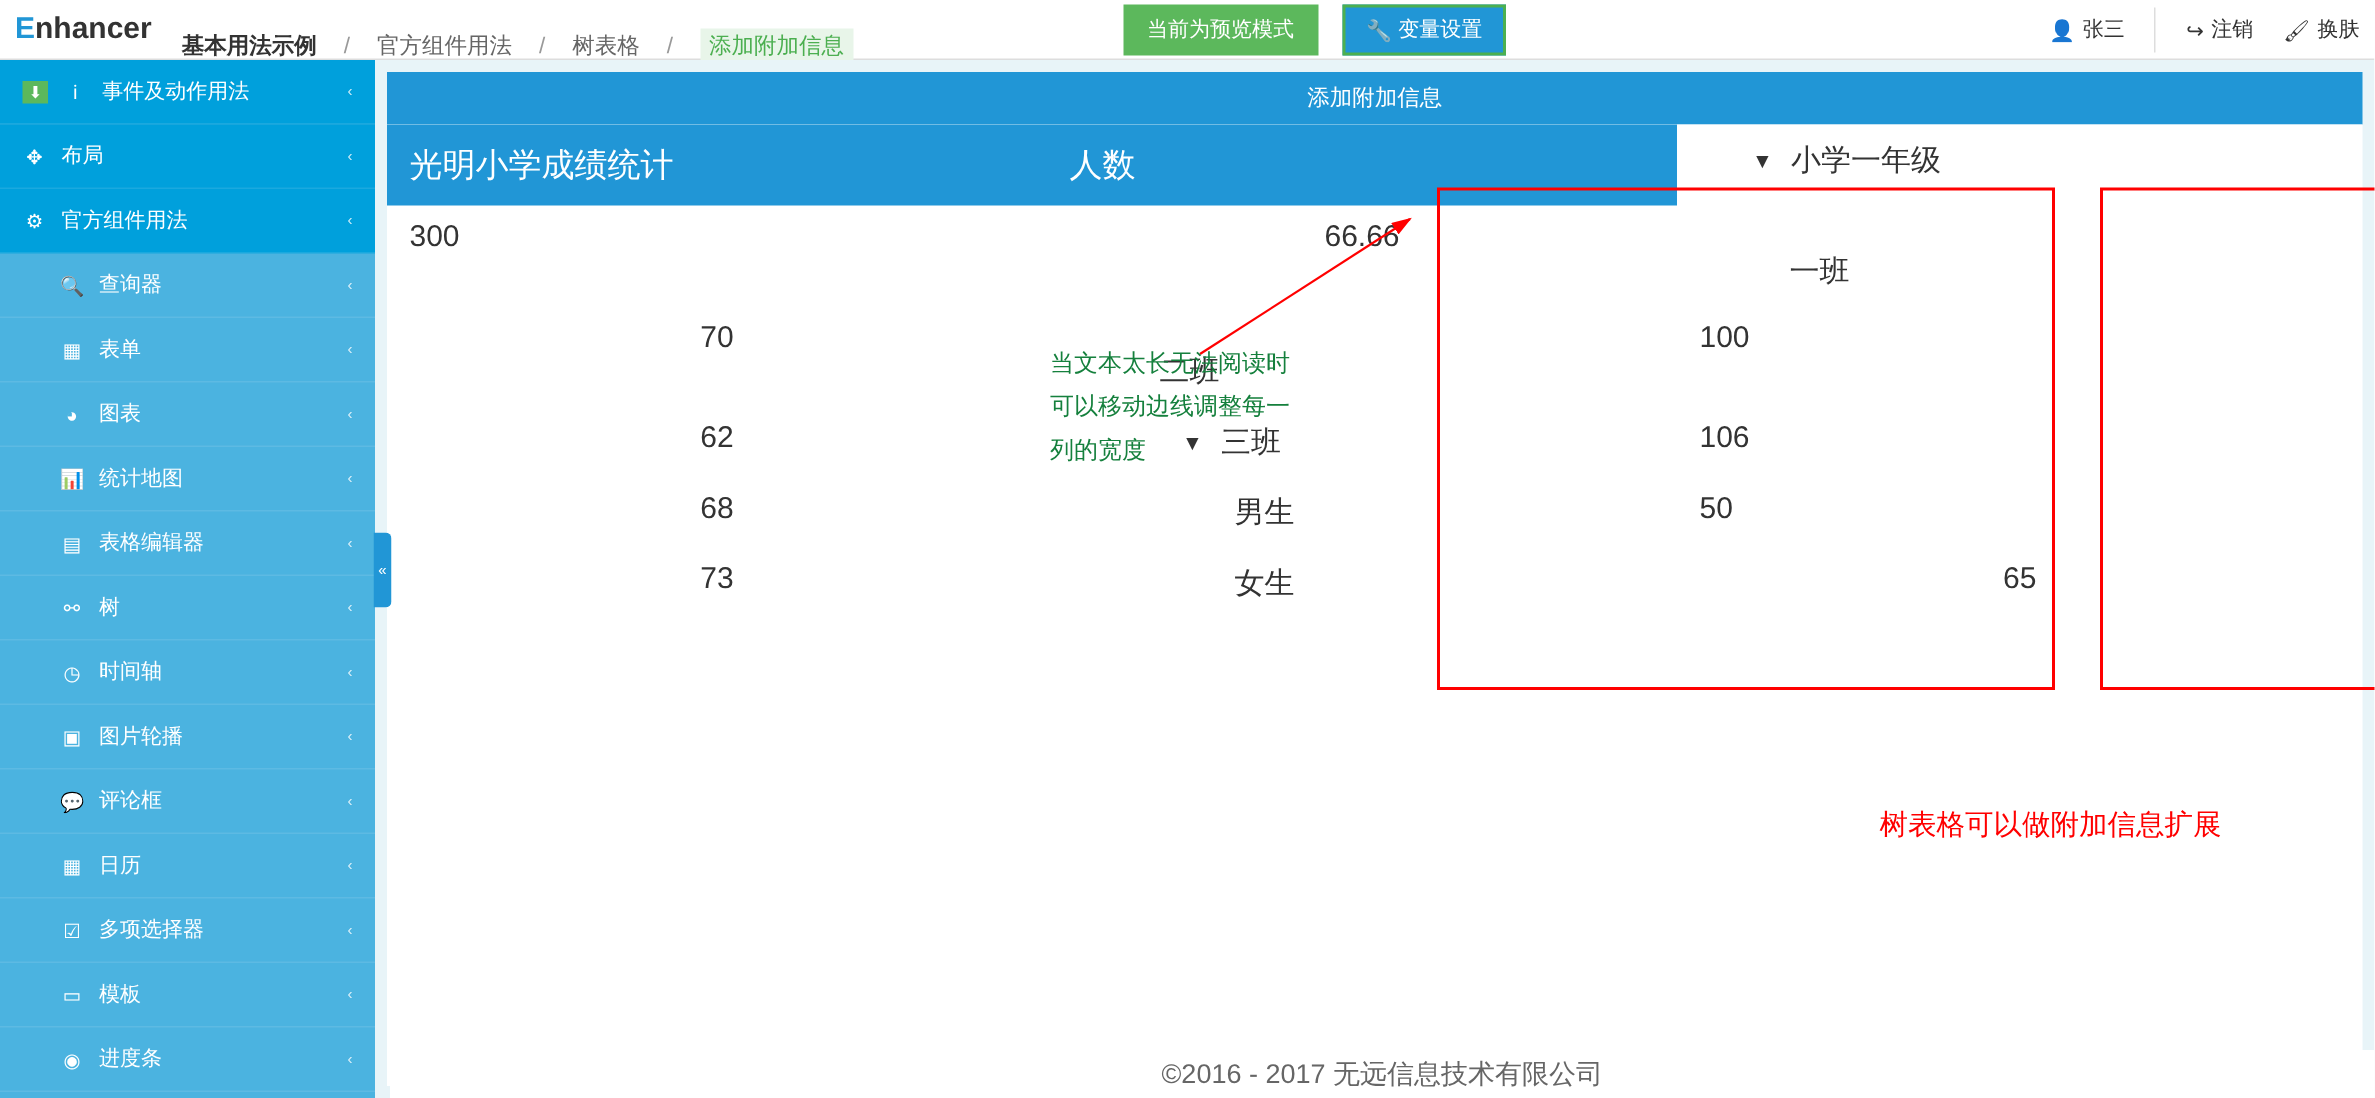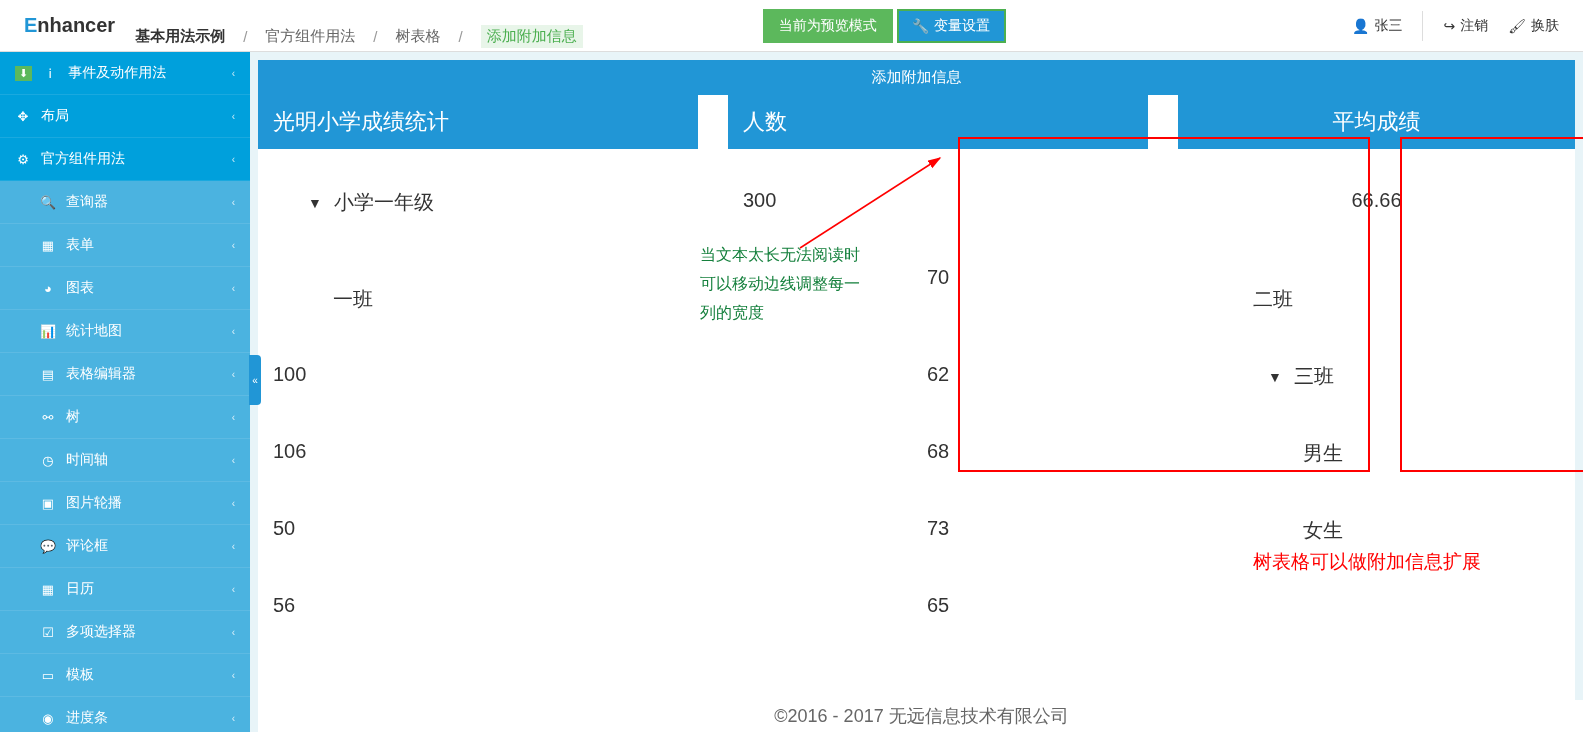--- a/index.html
+++ b/index.html
@@ -1,26 +1,26 @@
 <!DOCTYPE html>
 <html><head>
   <meta charset="utf-8">
   <style>
     * { margin: 0; padding: 0; box-sizing: border-box; }
     body { font-family: "Microsoft YaHei", Arial, sans-serif; font-size: 14px; background: #fff; overflow: hidden; }
     
-    .topbar { height: 52px; background: #fff; border-bottom: 1px solid #ddd; display: flex; align-items: center; padding: 0 24px; }
+    .topbar { height: 40px; background: #fff; border-bottom: 1px solid #ddd; display: flex; align-items: center; padding: 0 10px; }
     .logo { font-size: 20px; font-weight: bold; color: #333; margin-right: 20px; }
     .logo-e { color: #2196d6; }
     .breadcrumb { display: flex; align-items: center; gap: 15px; font-size: 15px; flex: 0 0 auto; margin-top: 22px; }
     .breadcrumb .bold { font-weight: bold; color: #333; }
     .breadcrumb .sep { color: #999; margin: 0 3px; }
     .breadcrumb .link { color: #666; cursor: pointer; }
     .breadcrumb .current { color: #4caf50; background: #e8f5e9; padding: 2px 6px; }
-    .topbar-center { margin-left: 180px; display: flex; gap: 4px; }
+    .topbar-center { margin-left: 180px; display: flex; gap: 16px; }
     .preview-badge { background: #5cb85c; color: #fff; padding: 8px 16px; font-size: 14px; }
     .var-btn { background: #2196d6; color: #fff; padding: 6px 14px; font-size: 14px; border: 2px solid #4caf50; display: flex; align-items: center; gap: 4px; cursor: pointer; }
     .topbar-right { margin-left: auto; display: flex; align-items: center; gap: 20px; }
     .user-info { display: flex; align-items: center; gap: 5px; color: #333; cursor: pointer; }
     .divider-v { width: 1px; height: 30px; background: #ddd; }
     .tb-link { display: flex; align-items: center; gap: 5px; color: #333; cursor: pointer; }
     
     .container { display: flex; height: calc(100vh - 40px); }
     
     .sidebar { width: 250px; background: #4bb3e0; color: #fff; overflow-y: auto; position: relative; }
@@ -32,21 +32,21 @@
     .sidebar-item.sub { padding-left: 40px; }
     .sidebar-item .badge-left { background: #5cb85c; color: #fff; padding: 1px 4px; font-size: 11px; margin-right: 0px; }
     .icon { width: 16px; display: inline-block; text-align: center; font-size: 13px; }
     
     .collapse-handle { position: absolute; left: 249px; top: 355px; width: 12px; height: 50px; background: #2196d6; display: flex; align-items: center; justify-content: center; color: #fff; cursor: pointer; font-size: 10px; z-index: 10; border-radius: 0 4px 4px 0; }
     
     .main { flex: 1; background: #e8f4f8; padding: 8px; display: flex; flex-direction: column; position: relative; }
     .panel-title { background: #2196d6; color: #fff; text-align: center; padding: 8px; font-size: 15px; }
     .panel-body { background: #fff; flex: 1; position: relative; }
     
-    .tree-table { display: grid; grid-template-columns: 440px 420px 1fr; gap: 30px; }
+    .tree-table { display: grid; grid-template-columns: 440px 420px 1fr; }
     .th { background: #2196d6; color: #fff; padding: 12px 15px; font-size: 22px; }
     .th.center { text-align: center; }
     .td { padding: 10px 15px; font-size: 20px; color: #333; }
     .td.center { text-align: center; }
     .tree-cell { display: flex; align-items: center; gap: 8px; }
     .caret { font-size: 14px; cursor: pointer; width: 18px; }
     .indent-1 { padding-left: 35px; }
     .indent-2 { padding-left: 60px; margin-top: 20px; }
     .indent-3 { padding-left: 75px; }
     .indent-4 { padding-left: 110px; align-items: flex-end; }
@@ -185,21 +185,20 @@
       <div class="sidebar-item sub"></div>
     </div>
   <div class="collapse-handle">«</div>
 
   <div class="main">
     <div class="panel-title">添加附加信息</div>
     <div class="panel-body">
       <div class="tree-table" id="tree-table">
           <div class="th">光明小学成绩统计</div>
           <div class="th">人数</div>
-          <div class="th center">平均成绩</div>
           <div class="td">
             <div class="tree-cell indent-1">
               <span class="caret">▼</span>
               <span>小学一年级</span>
             </div>
           </div>
           <div class="td">300</div>
           <div class="td center">66.66</div>
           <div class="td">
             <div class="tree-cell indent-2">
@@ -227,21 +226,20 @@
               <span>男生</span>
             </div>
           </div>
           <div class="td">50</div>
           <div class="td center">73</div>
           <div class="td">
             <div class="tree-cell indent-4">
               <span>女生</span>
             </div>
           </div>
-          <div class="td">56</div>
           <div class="td center">65</div>
         </div>
     </div>
 
     <svg class="arrow">
       <defs>
           <marker id="ah" markerWidth="10" markerHeight="10" refX="8" refY="3" orient="auto">
             <path d="M0,0 L0,6 L9,3 z" fill="red"></path>
           </marker>
         </defs>

